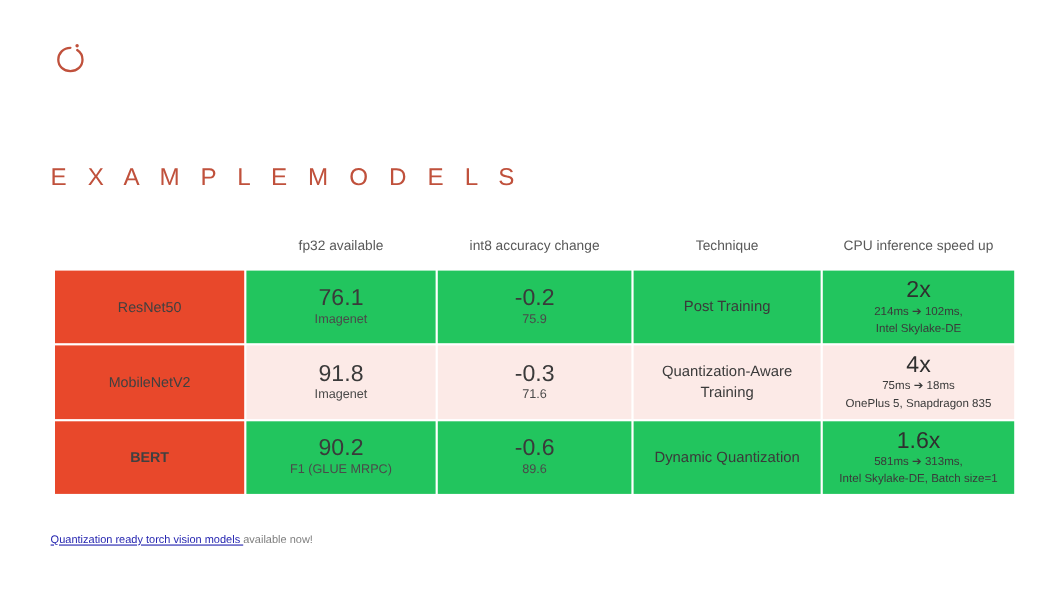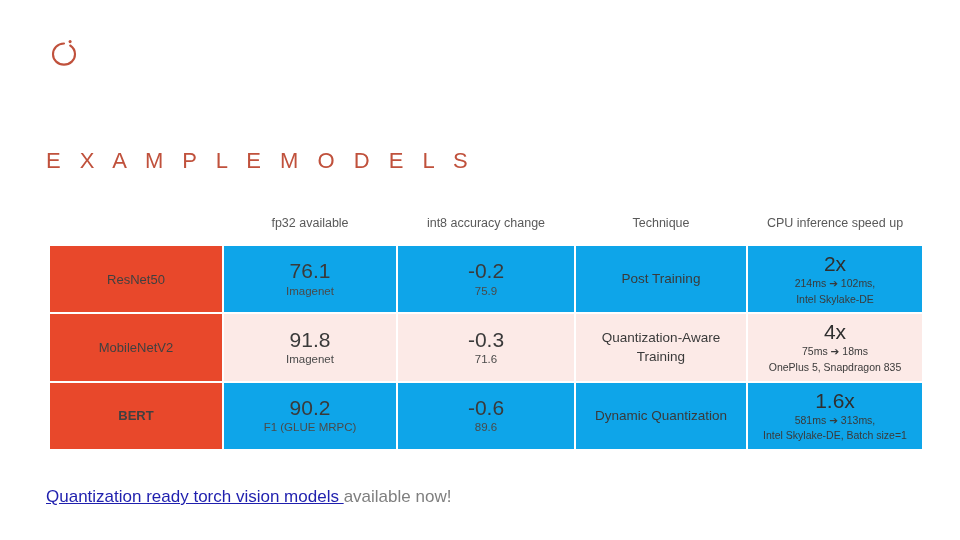--- a/index.html
+++ b/index.html
@@ -65,21 +65,21 @@
   #models-table thead th.blank-head { background: #ffffff; }
 
   #models-table tbody td {
     text-align: center;
     vertical-align: middle;
     padding: 6px 5px;
     border: 0;
     color: #404040;
   }
 
-  .row-a td { background: #0ea5e9; }
+  .row-a td { background: #22c55e; }
   .row-b td { background: #FCEAE7; }
 
   td.model-cell {
     background: #E8482B !important;
     color: #FBEDEA;
     font-size: 13px;
     font-weight: 400;
   }
   td.model-cell.bold-model { font-weight: bold; color: #FFFFFF; }
 
@@ -116,21 +116,21 @@
   .r1 { height: 62px; }
   .r2 { height: 61px; }
   .r3 { height: 64px; }
 
   
   #footer-note {
     position: absolute;
     left: 46px;
     top: 484px;
     width: 420px;
-    font-size: 17px;
+    font-size: 10px;
     color: #7f7f7f;
     line-height: 1.55;
   }
   #footer-note .link {
     color: #1F1FAE;
     text-decoration: underline;
   }
 </style>
 </head>
 <body>

